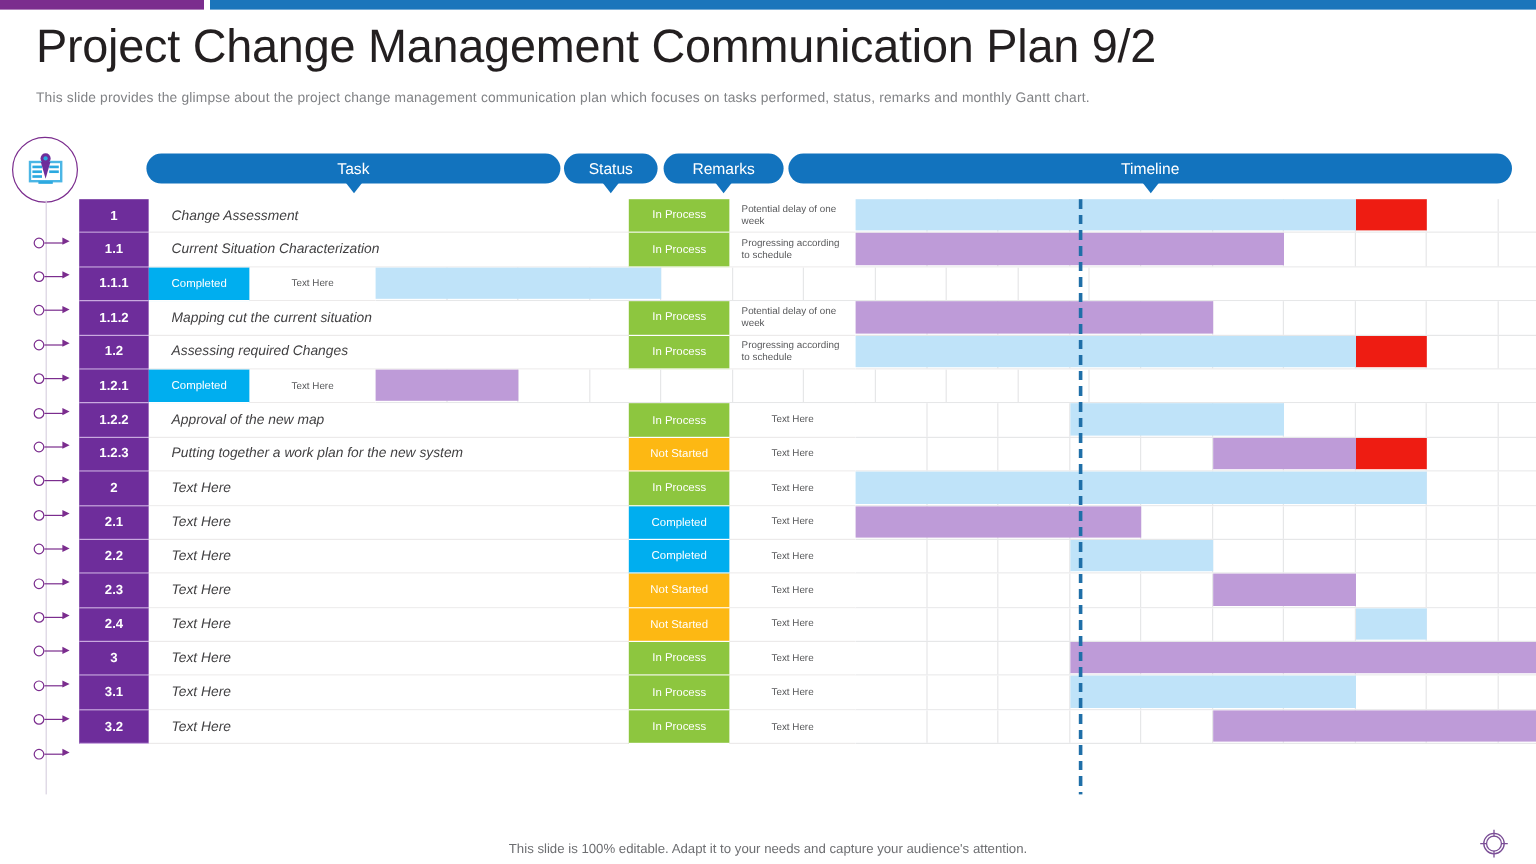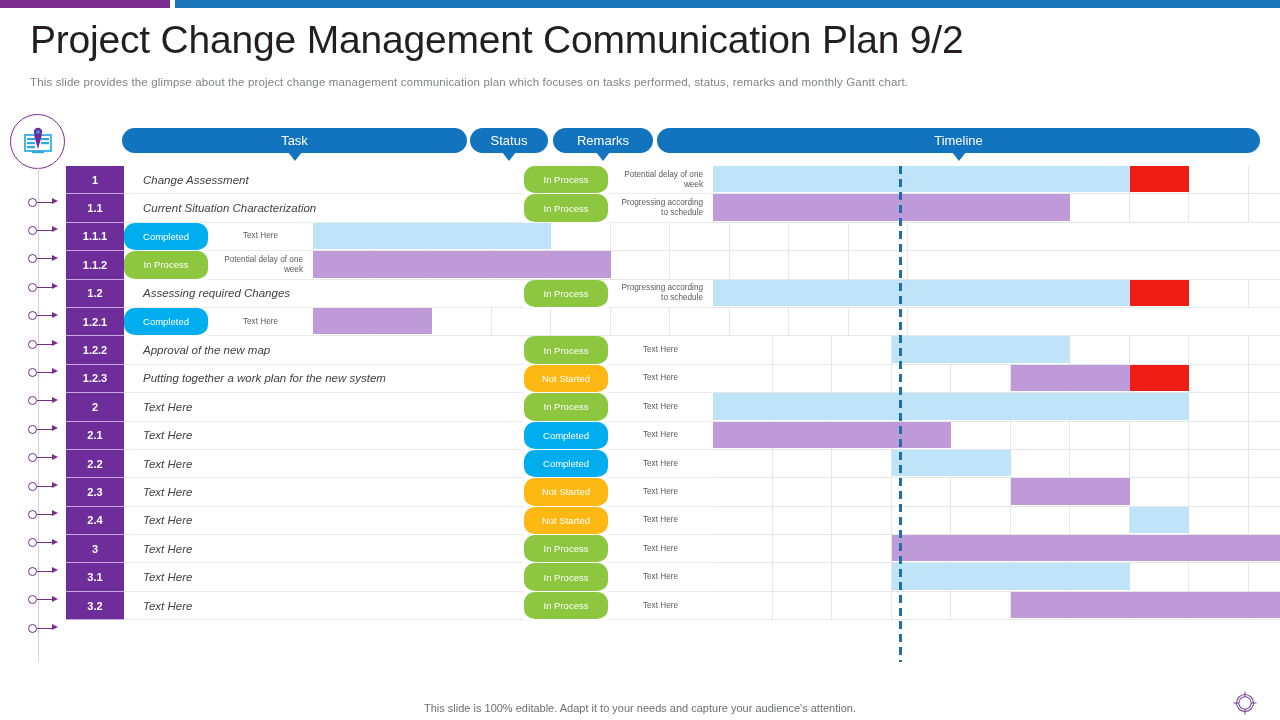--- a/index.html
+++ b/index.html
@@ -69,25 +69,25 @@
     border-bottom:1px solid #c9a9df;box-sizing:border-box;
   }
   .cell-task{
     width:400px;flex:0 0 400px;background:#ffffff;color:#414042;
     font-size:11.5px;display:flex;align-items:center;padding-left:19px;
     border-bottom:1px solid #eceaea;box-sizing:border-box;font-style:italic;
   }
   .cell-status{
     width:84px;flex:0 0 84px;color:#ffffff;font-size:9.5px;
     display:flex;align-items:center;justify-content:center;
-    border-bottom:1px solid #ffffff;box-sizing:border-box;border-radius:11px;
+    border-bottom:1px solid #ffffff;box-sizing:border-box;
   }
   .cell-remarks{
     width:105px;flex:0 0 105px;background:#ffffff;color:#58595b;
-    font-size:8.2px;line-height:10px;text-align:right;
+    font-size:8.2px;line-height:10px;text-align:left;
     display:flex;align-items:center;justify-content:center;
     border-bottom:1px solid #eceaea;box-sizing:border-box;padding:0 10px;
   }
   .cell-gantt{
     flex:1 1 auto;position:relative;background:#ffffff;
     border-bottom:1px solid #e6e7e8;box-sizing:border-box;
   }
   .gcol{
     position:absolute;top:0;bottom:0;width:59.5px;
     border-right:1px solid #e6e7e8;box-sizing:border-box;
@@ -312,20 +312,21 @@
         <div class="gcol" style="left: 297.5px;"></div>
         <div class="gcol" style="left: 357px;"></div>
         <div class="gcol" style="left: 416.5px;"></div>
         <div class="gcol" style="left: 476px;"></div>
         <div class="gcol" style="left: 535.5px;"></div>
         <div class="bar" style="left: 0px; width: 238px; background: rgb(191, 227, 249);"></div>
       </div>
     </div>
     <div class="row">
       <div class="cell-num">1.1.2</div>
+      <div class="cell-task">Mapping cut the current situation</div>
       <div class="cell-status" style="background: rgb(141, 198, 63);">In Process</div>
       <div class="cell-remarks">Potential delay of one week</div>
       <div class="cell-gantt">
         <div class="gcol" style="left: 0px;"></div>
         <div class="gcol" style="left: 59.5px;"></div>
         <div class="gcol" style="left: 119px;"></div>
         <div class="gcol" style="left: 178.5px;"></div>
         <div class="gcol" style="left: 238px;"></div>
         <div class="gcol" style="left: 297.5px;"></div>
         <div class="gcol" style="left: 357px;"></div>

